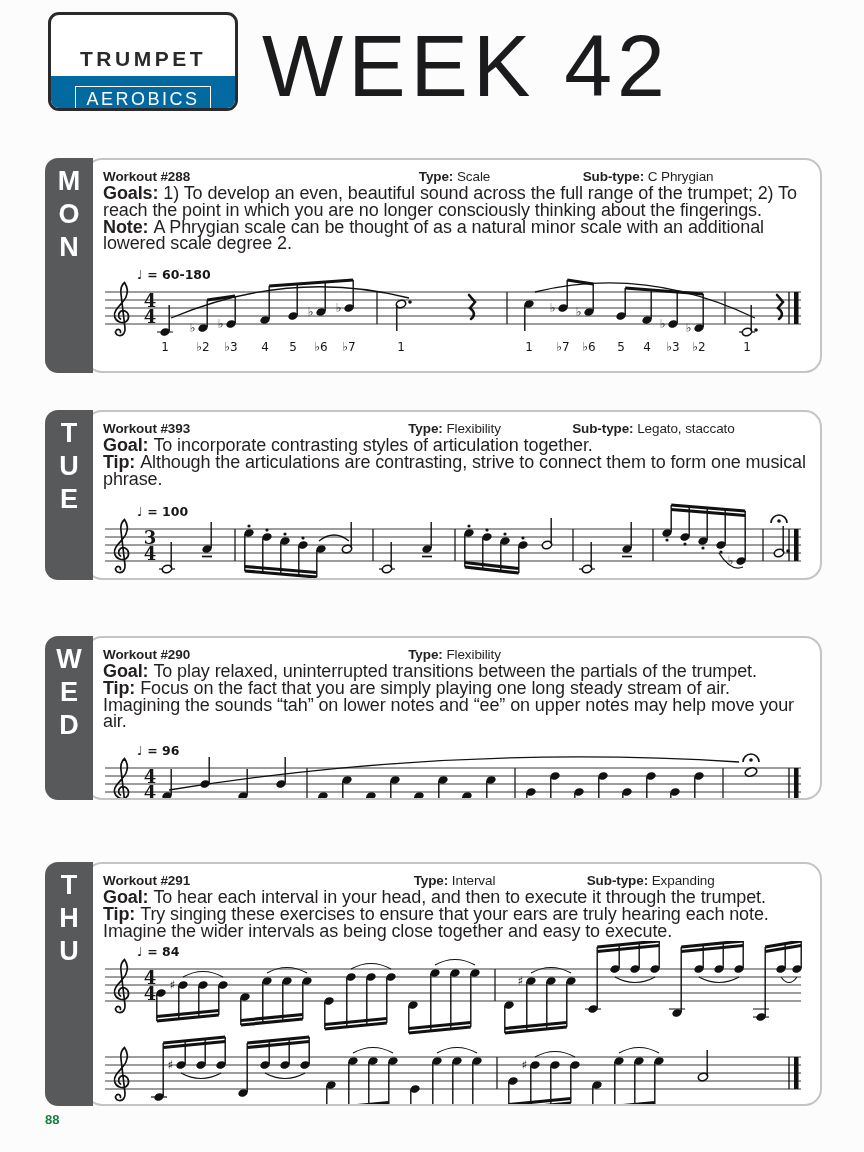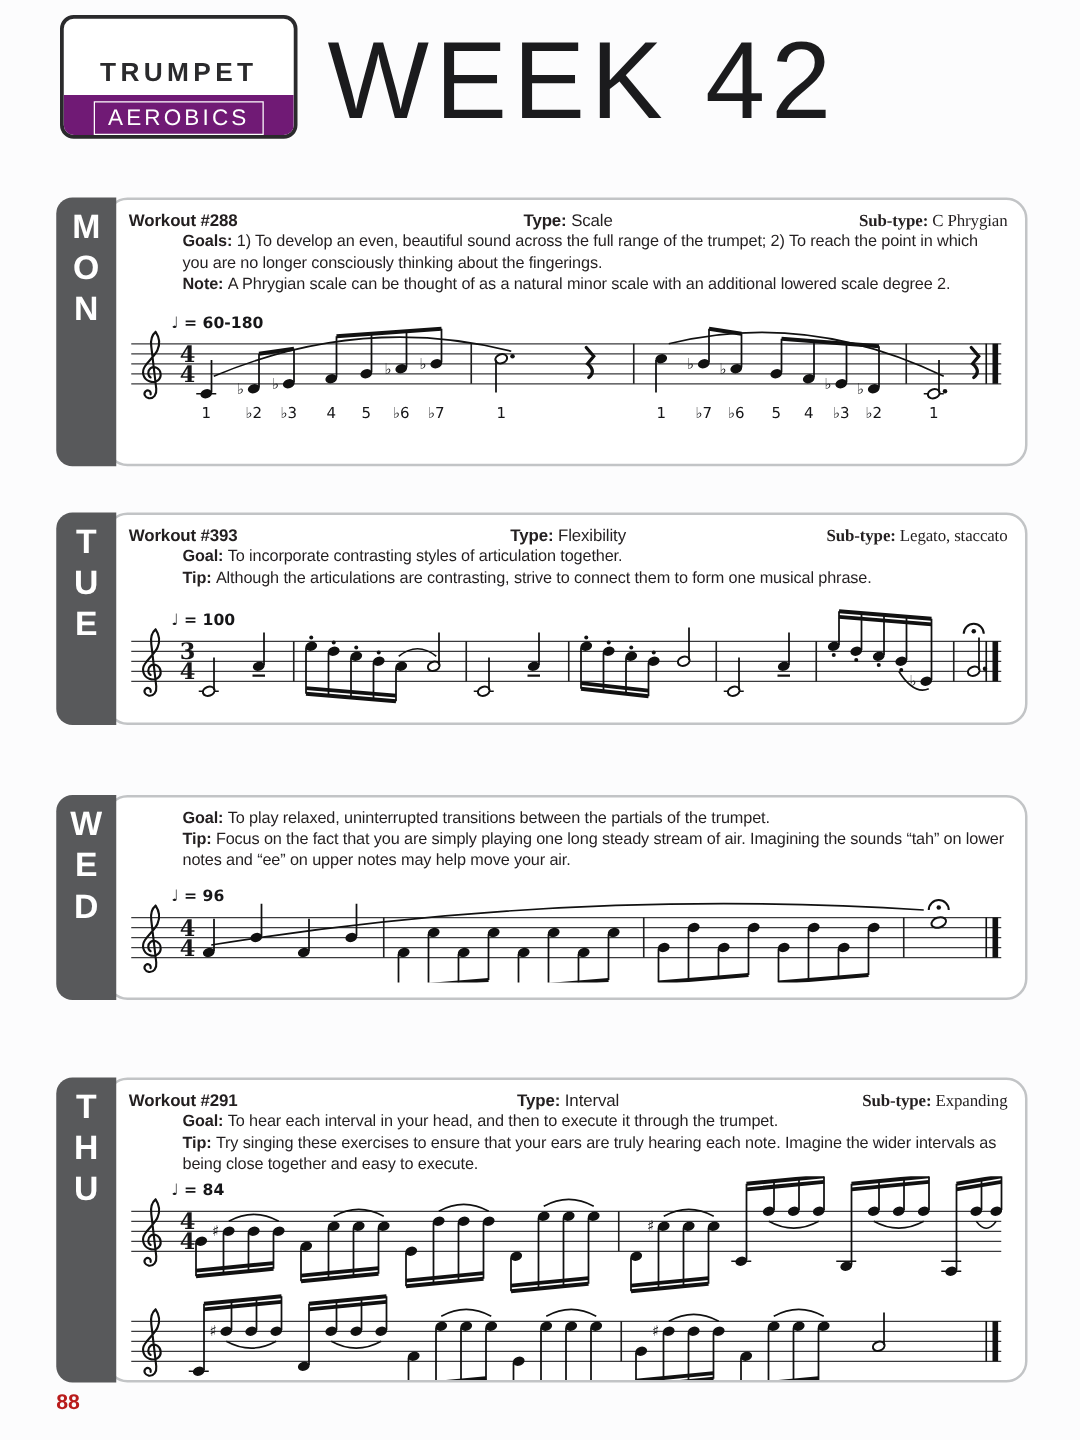--- a/index.html
+++ b/index.html
@@ -3,21 +3,21 @@
 <meta charset="utf-8">
 <style>
   html,body{margin:0;padding:0;background:#e9e9ec;}
   .page{position:relative;width:864px;height:1152px;background:#fcfcfd;
         font-family:"Liberation Sans",sans-serif;color:#231f20;overflow:hidden;margin:0 auto;}
   
   .badge{position:absolute;left:48px;top:12px;width:190px;height:99px;background:#fff;
          border:3px solid #2a2a2c;border-radius:11px;box-sizing:border-box;overflow:hidden;}
   .badge-top{height:56px;display:flex;align-items:flex-end;justify-content:center;
              font-size:21px;letter-spacing:3.5px;color:#2a2a2c;font-weight:700;padding-bottom:5px;}
-  .badge-band{height:37px;background:#701a75;display:flex;align-items:center;justify-content:center;}
+  .badge-band{height:37px;background:#0369a1;display:flex;align-items:flex-end;justify-content:center;}
   .badge-band-inner{border:1.5px solid #fff;padding:1px 10px 2px;color:#fff;font-size:18px;
                     letter-spacing:2.5px;line-height:22px;}
   .week-title{position:absolute;left:262px;top:16px;width:580px;font-size:86px;font-weight:400;
               letter-spacing:5px;color:#1b1b1d;white-space:nowrap;transform:scaleY(1.02);}
   
   .workout{position:absolute;left:45px;width:777px;}
   .workout:nth-of-type(1){top:158px;height:215px;}
   .workout:nth-of-type(2){top:410px;height:170px;}
   .workout:nth-of-type(3){top:636px;height:164px;}
   .workout:nth-of-type(4){top:862px;height:244px;}
@@ -25,29 +25,29 @@
            border-radius:13px 0 0 13px;z-index:2;display:flex;flex-direction:column;
            align-items:center;padding-top:7px;box-sizing:border-box;}
   .day-letter{color:#fff;font-weight:bold;font-size:27px;line-height:33px;}
   .box{position:absolute;left:40px;right:0;top:0;bottom:0;background:#fff;
        border:2px solid #c2c4c6;border-radius:17px;box-sizing:border-box;
        padding:8px 14px 4px 16px;overflow:hidden;}
   .head{display:grid;grid-template-columns:1fr auto 1fr;font-size:13.5px;line-height:17px;
         letter-spacing:-0.1px;}
   .head .w-num{font-weight:bold;text-align:left;}
   .head .w-type{text-align:center;}
-  .head .w-sub{text-align:right;font-family:Liberation Serif, serif;}
+  .head .w-sub{text-align:center;}
   .blbl{font-weight:bold;}
-  .lines{font-size:13px;line-height:16.8px;letter-spacing:-0.1px;max-width:705px;margin-left:43px;}
+  .lines{font-size:18px;line-height:16.8px;letter-spacing:-0.1px;max-width:705px;}
   .score{display:block;}
   .workout:nth-of-type(1) .score{margin-top:10px;}
   .workout:nth-of-type(2) .score{margin-top:12px;}
   .workout:nth-of-type(3) .score{margin-top:8px;}
   .workout:nth-of-type(4) .score{margin-top:2px;}
-  .page-number{position:absolute;left:45px;top:1112px;font-size:17px;font-weight:bold;color:#b91c1c;}
+  .page-number{position:absolute;left:45px;top:1112px;font-size:13px;font-weight:bold;color:#15803d;}
 </style>
 </head>
 <body>
 
 <div class="page">
   <div class="badge">
     <div class="badge-top">TRUMPET</div>
     <div class="badge-band">
       <span class="badge-band-inner">AEROBICS</span>
     </div>
@@ -272,20 +272,25 @@
     </div>
   </section>
 
   <section class="workout">
     <div class="day-tab">
           <div class="day-letter">W</div>
           <div class="day-letter">E</div>
           <div class="day-letter">D</div>
         </div>
     <div class="box">
+      <div class="head">
+        <span class="w-num">Workout #290</span>
+        <span class="w-type"><b class="blbl">Type:</b> <span class="val">Flexibility</span></span>
+        <span class="w-sub" style="visibility: hidden;"><b class="blbl"></b> <span class="val"></span></span>
+      </div>
       <div class="lines">
             <div><b class="blbl">Goal: </b>To play relaxed, uninterrupted transitions between the partials of the trumpet.</div>
             <div><b class="blbl">Tip: </b>Focus on the fact that you are simply playing one long steady stream of air. Imagining the sounds “tah” on lower notes and “ee” on upper notes may help move your air.</div>
           </div>
       <svg class="score" xmlns="http://www.w3.org/2000/svg" viewBox="0 0 700 82" width="700" height="82">
             <line x1="2" y1="30" x2="698" y2="30" stroke="#3a3a3c" stroke-width="1"></line>
             <line x1="2" y1="38" x2="698" y2="38" stroke="#3a3a3c" stroke-width="1"></line>
             <line x1="2" y1="46" x2="698" y2="46" stroke="#3a3a3c" stroke-width="1"></line>
             <line x1="2" y1="54" x2="698" y2="54" stroke="#3a3a3c" stroke-width="1"></line>
             <line x1="2" y1="62" x2="698" y2="62" stroke="#3a3a3c" stroke-width="1"></line>

